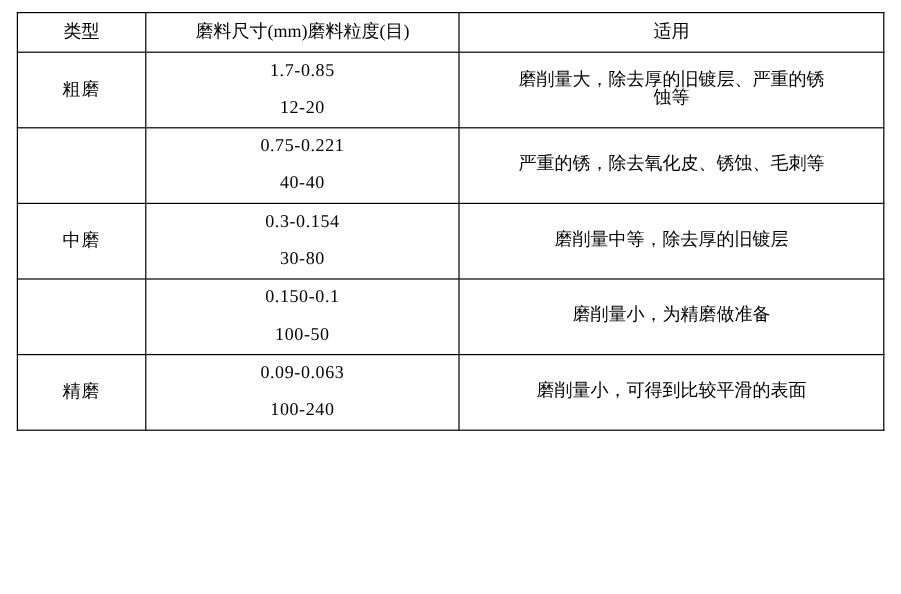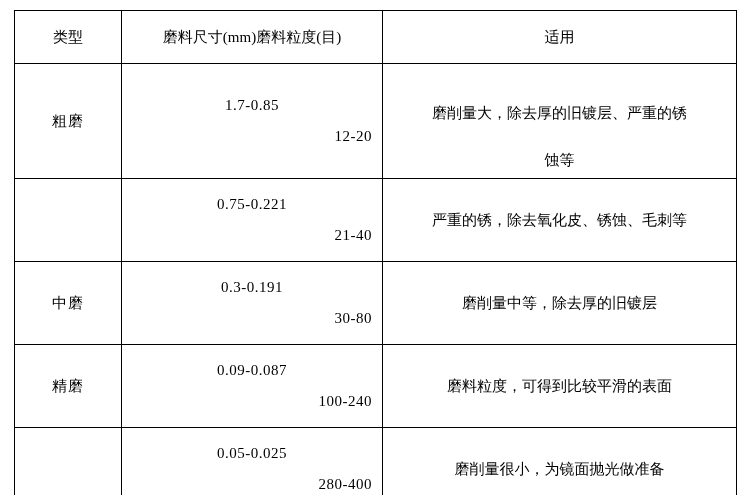--- a/index.html
+++ b/index.html
@@ -22,21 +22,21 @@
   }
   table.grind-table {
     border-collapse: collapse;
     margin: 10px 0 0 14px;
     width: 722px;
     table-layout: fixed;
   }
   table.grind-table td,
   table.grind-table th {
     border: 1px solid #000000;
-    padding: 10px;
+    padding: 0;
     text-align: center;
     vertical-align: middle;
     font-weight: normal;
     font-size: 15px;
     line-height: 1.0;
   }
   
   col.c-type  { width: 107px; }
   col.c-size  { width: 261px; }
   col.c-use   { width: 354px; }
@@ -45,50 +45,49 @@
     height: 32px;
     font-size: 15px;
   }
   .hdr-size {
     display: block;
     white-space: nowrap;
     text-align: center;
   }
   tbody td {
     height: 62px;
+    font-family: Liberation Mono, monospace;
   }
   td.type-cell {
     font-size: 15px;
     letter-spacing: 1px;
   }
   td.size-cell {
     font-family: "Liberation Serif", "DejaVu Serif", serif;
     font-size: 14px;
     letter-spacing: 0.5px;
   }
   td.size-cell .line1 {
     display: block;
     margin-bottom: 16px;
     text-align: center;
   }
   td.size-cell .line2 {
     display: block;
-    text-align: right;
   }
   td.use-cell {
     font-size: 15px;
     padding: 0 10px;
   }
   td.use-cell .wrap {
     display: block;
     line-height: 1.75;
   }
   .two-line .l1, .two-line .l2 {
     display: block;
-    margin-top: 32px;
   }
 </style>
 </head>
 <body>
 
 <div class="page">
   <table class="grind-table">
     <colgroup>
       <col class="c-type">
       <col class="c-size">
@@ -112,51 +111,51 @@
         </td>
         <td class="use-cell two-line">
           <span class="l1">磨削量大，除去厚的旧镀层、严重的锈</span>
           <span class="l2">蚀等</span>
         </td>
       </tr>
       <tr>
         <td class="type-cell"></td>
         <td class="size-cell">
           <span class="line1">0.75-0.221</span>
-          <span class="line2">21-40</span>
+          <span class="line2">40-40</span>
         </td>
         <td class="use-cell">
           <span class="wrap">严重的锈，除去氧化皮、锈蚀、毛刺等</span>
         </td>
       </tr>
       <tr>
         <td class="type-cell">中磨</td>
         <td class="size-cell">
-          <span class="line1">0.3-0.191</span>
+          <span class="line1">0.3-0.154</span>
           <span class="line2">30-80</span>
         </td>
         <td class="use-cell">
           <span class="wrap">磨削量中等，除去厚的旧镀层</span>
         </td>
       </tr>
       <tr>
+        <td class="type-cell"></td>
+        <td class="size-cell">
+          <span class="line1">0.150-0.1</span>
+          <span class="line2">100-50</span>
+        </td>
+        <td class="use-cell">
+          <span class="wrap">磨削量小，为精磨做准备</span>
+        </td>
+      </tr>
+      <tr>
         <td class="type-cell">精磨</td>
         <td class="size-cell">
-          <span class="line1">0.09-0.087</span>
+          <span class="line1">0.09-0.063</span>
           <span class="line2">100-240</span>
         </td>
         <td class="use-cell">
-          <span class="wrap">磨料粒度，可得到比较平滑的表面</span>
-        </td>
-      </tr>
-      <tr>
-        <td class="type-cell"></td>
-        <td class="size-cell">
-          <span class="line1">0.05-0.025</span>
-          <span class="line2">280-400</span>
-        </td>
-        <td class="use-cell">
-          <span class="wrap">磨削量很小，为镜面抛光做准备</span>
+          <span class="wrap">磨削量小，可得到比较平滑的表面</span>
         </td>
       </tr>
     </tbody>
   </table>
 </div>
 
 </body></html>

